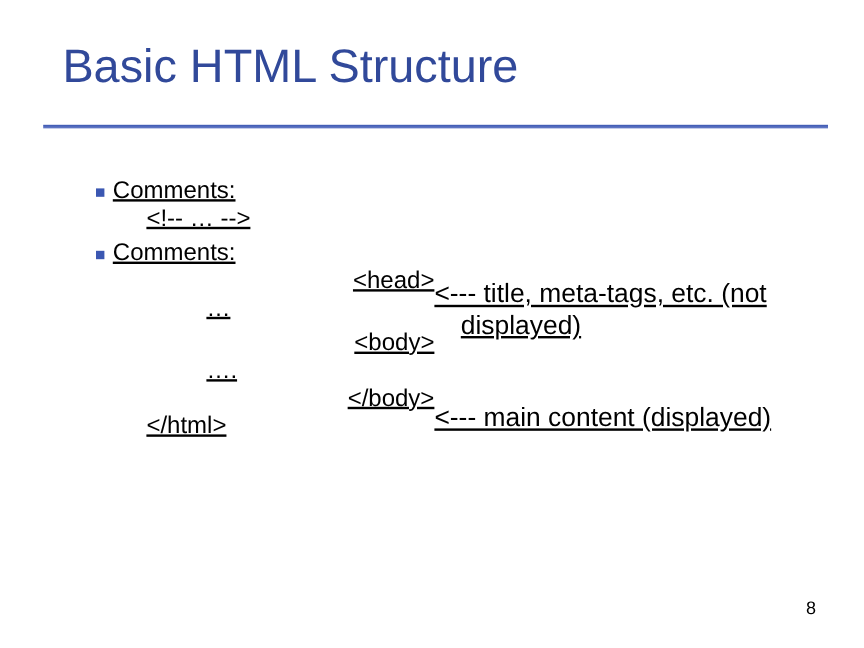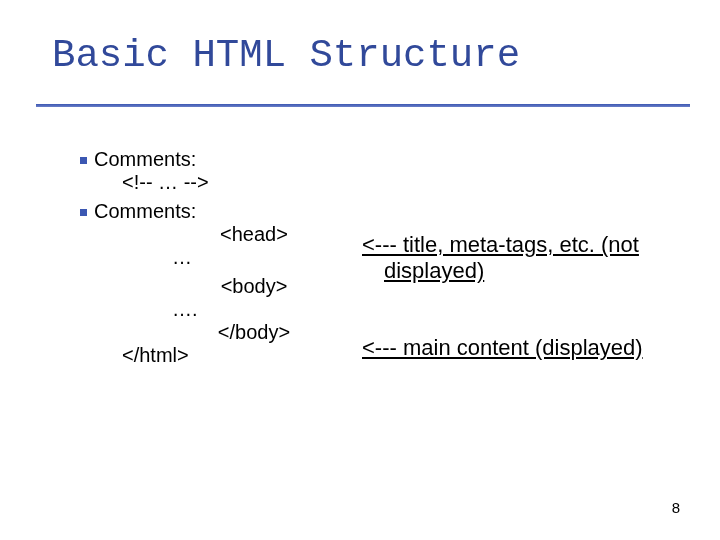--- a/index.html
+++ b/index.html
@@ -7,41 +7,41 @@
   body {
     background: #fff;
     font-family: Verdana, Arial, sans-serif;
     position: relative;
     overflow: hidden;
   }
   .title {
     position: absolute;
     left: 52px;
     top: 34px;
-    font-family: Liberation Mono, monospace;
+    font-family: Liberation Sans, sans-serif;
     font-size: 39px;
     color: #31499a;
     font-weight: 400;
   }
   .rule {
     position: absolute;
     left: 36px;
     right: 30px;
     top: 104px;
     height: 3px;
     background: linear-gradient(#3b57b2, #6b7fc8);
   }
   .columns {
     position: absolute;
     left: 94px;
     top: 148px;
     right: 30px;
     display: flex;
   }
-  .left-col { width: 268px; }
+  .left-col { width: 268px; text-decoration: underline; }
   .right-col {
     width: 320px;
     padding-top: 84px;
     font-size: 22px;
     color: #000;
     font-family: Verdana, Arial, sans-serif;
     line-height: 1.2;
   }
   .li {
     position: relative;
@@ -60,21 +60,21 @@
     color: #000;
     font-family: Verdana, Arial, sans-serif;
   }
   .sub {
     font-size: 20px;
     font-family: Verdana, Arial, sans-serif;
     color: #000;
     white-space: pre;
   }
   .ind1 { padding-left: 28px; }
-  .ind2 { padding-left: 52px; text-align: center; }
+  .ind2 { padding-left: 52px; text-align: right; }
   .ind3 { padding-left: 78px; text-align: left; }
   .annot {
     margin-bottom: 50px;
     padding-left: 22px;
     text-indent: -22px;
     text-decoration: underline;
   }
   .annot:last-child { margin-bottom: 0; }
   .pagenum {
     position: absolute;

